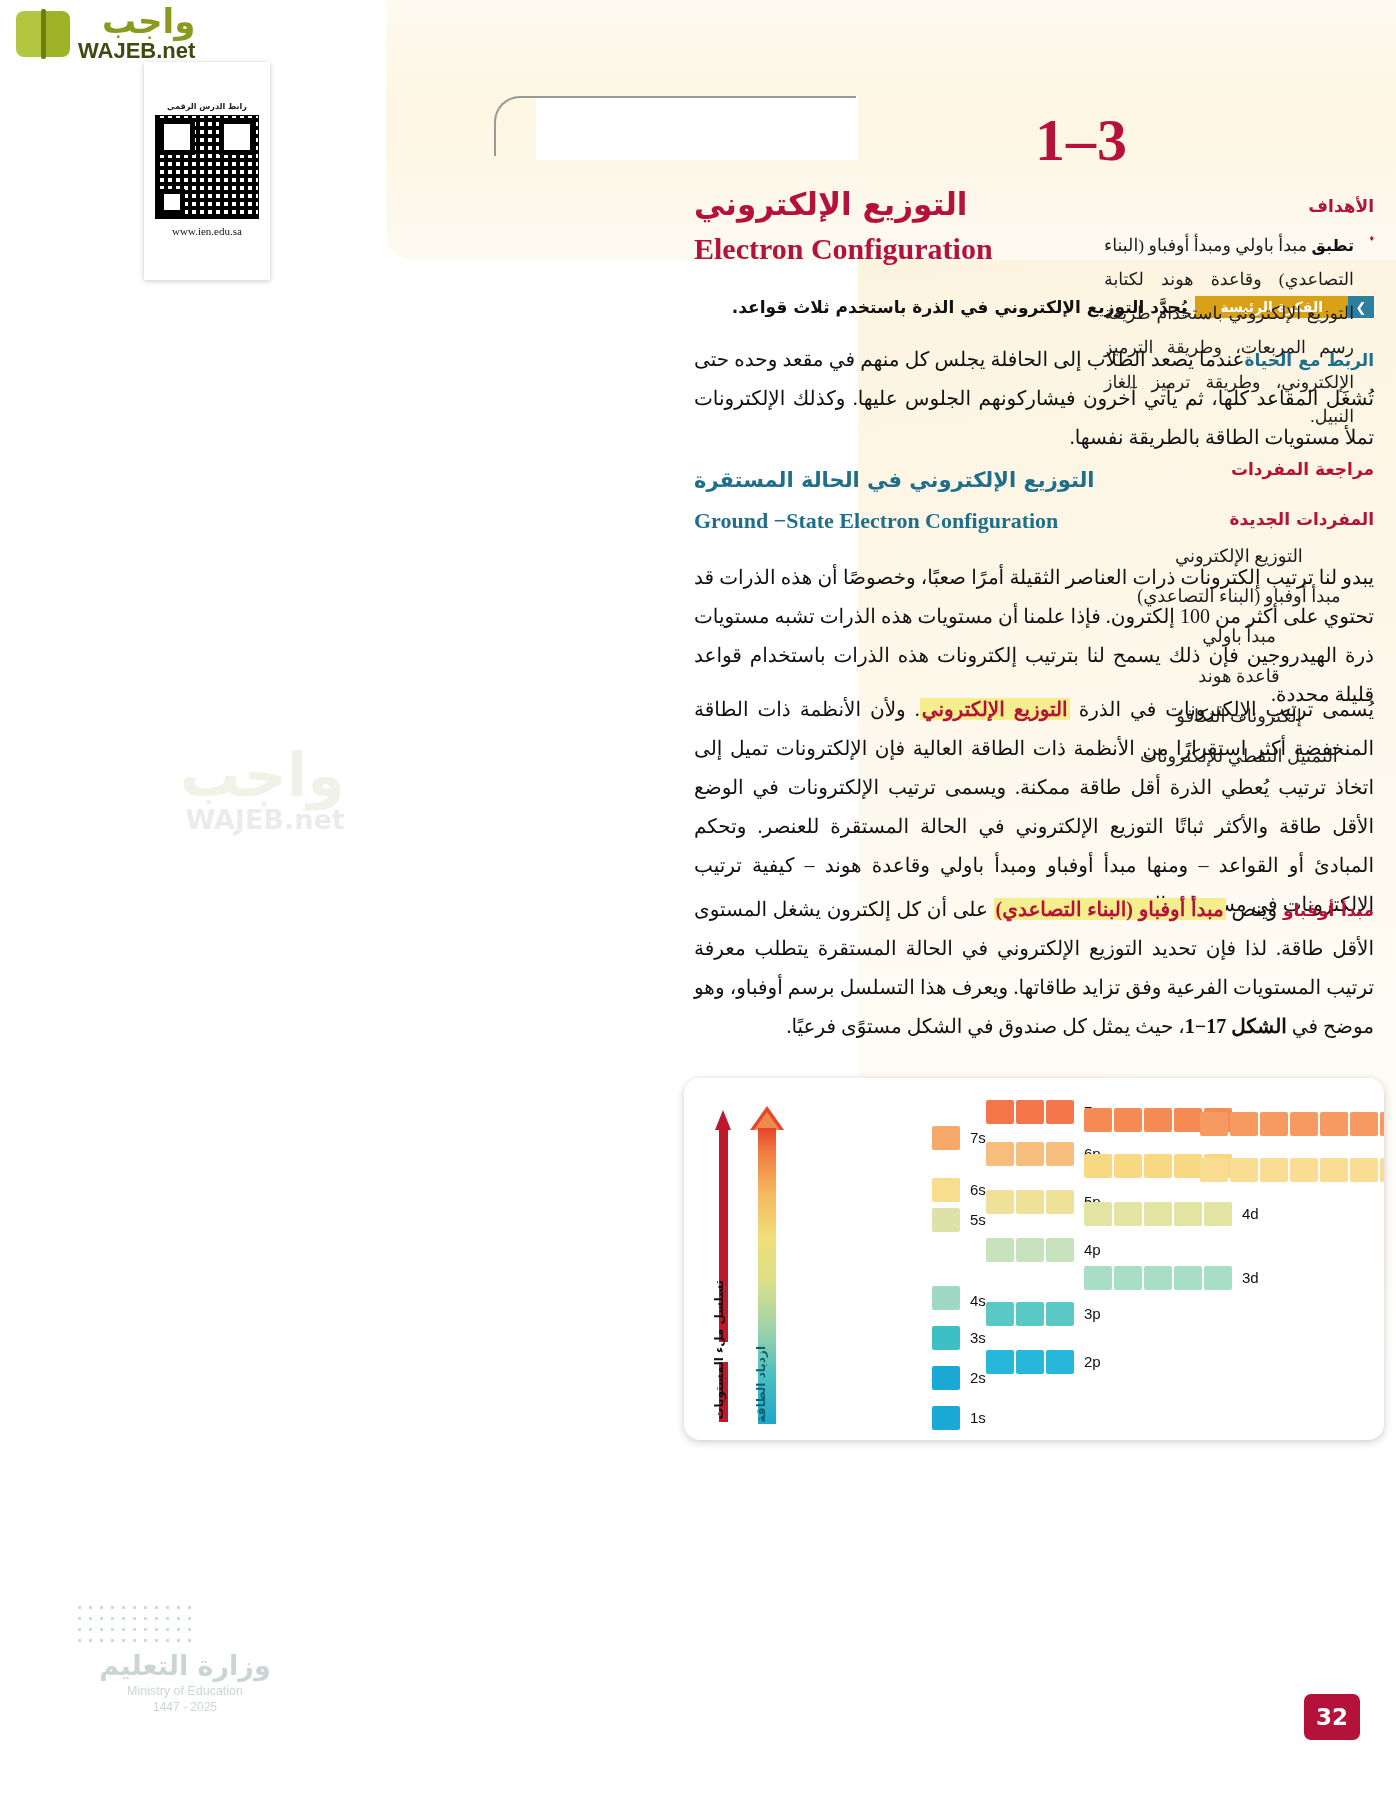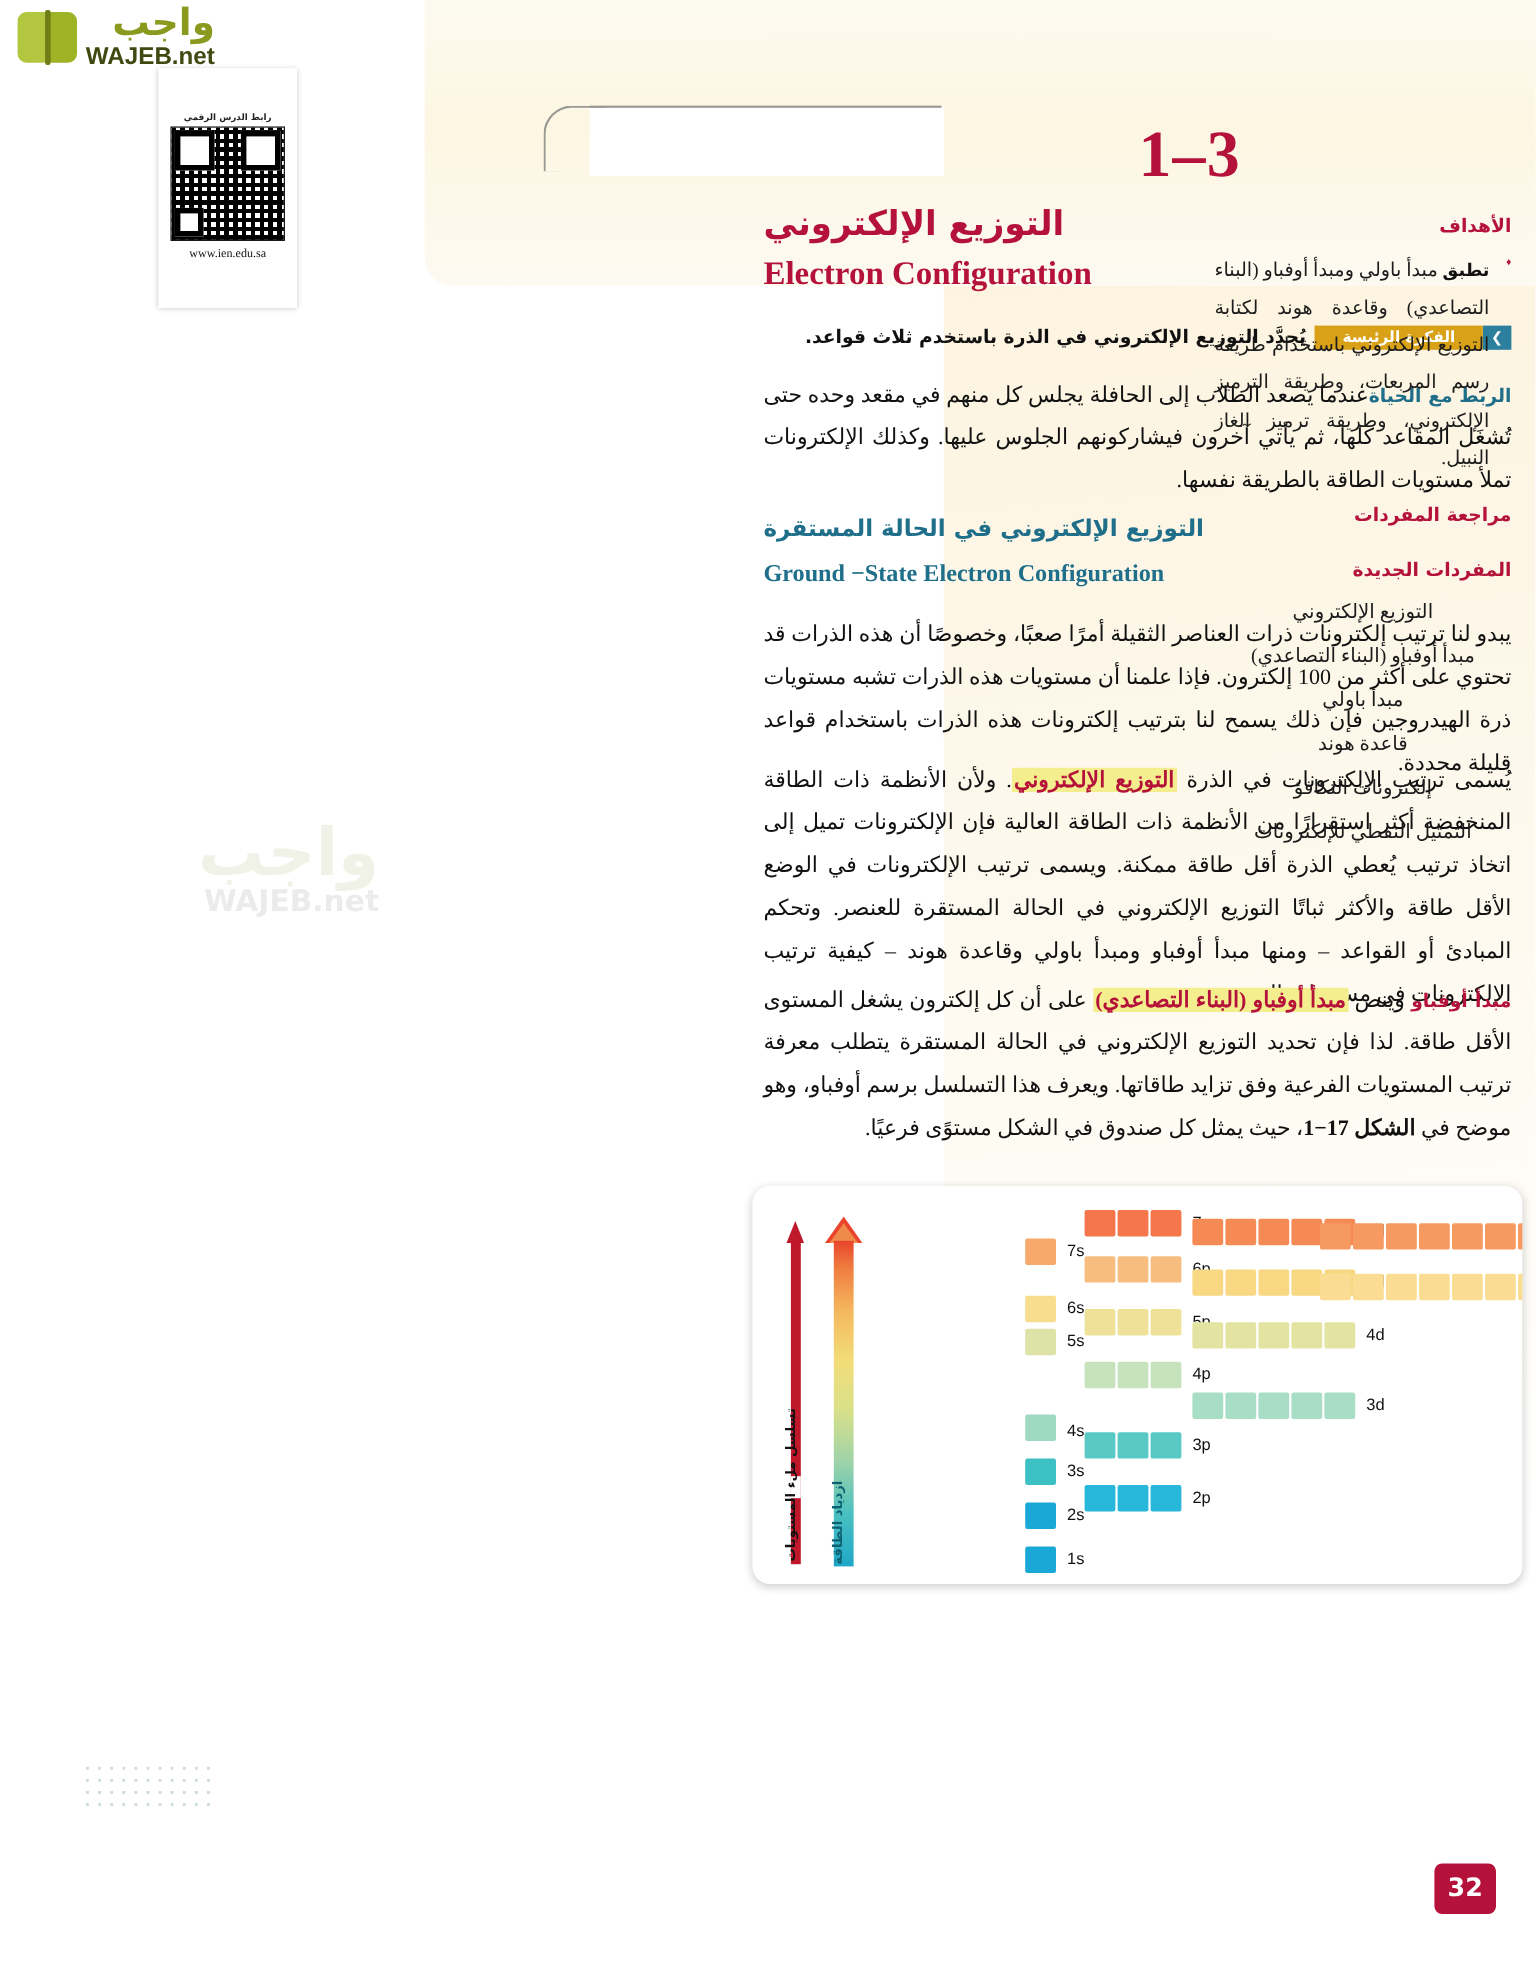--- a/index.html
+++ b/index.html
@@ -349,20 +349,25 @@
         <li>التوزيع الإلكتروني</li>
         <li>مبدأ أوفباو (البناء التصاعدي)</li>
         <li>مبدأ باولي</li>
         <li>قاعدة هوند</li>
         <li>إلكترونات التكافؤ</li>
         <li>التمثيل النقطي للإلكترونات</li>
       </ul>
   </div>
 
   <div class="moe-dots"></div>
+  <div class="moe">
+    <div class="moe-ar">وزارة التعليم</div>
+    <div class="moe-en">Ministry of Education</div>
+    <div class="moe-yr">2025 - 1447</div>
+  </div>
 
   <div class="pageno">32</div>
 
   <div class="watermark">
     <div class="wm1">واجب</div>
     <div class="wm2">WAJEB.net</div>
   </div>
 
 </div>
 

